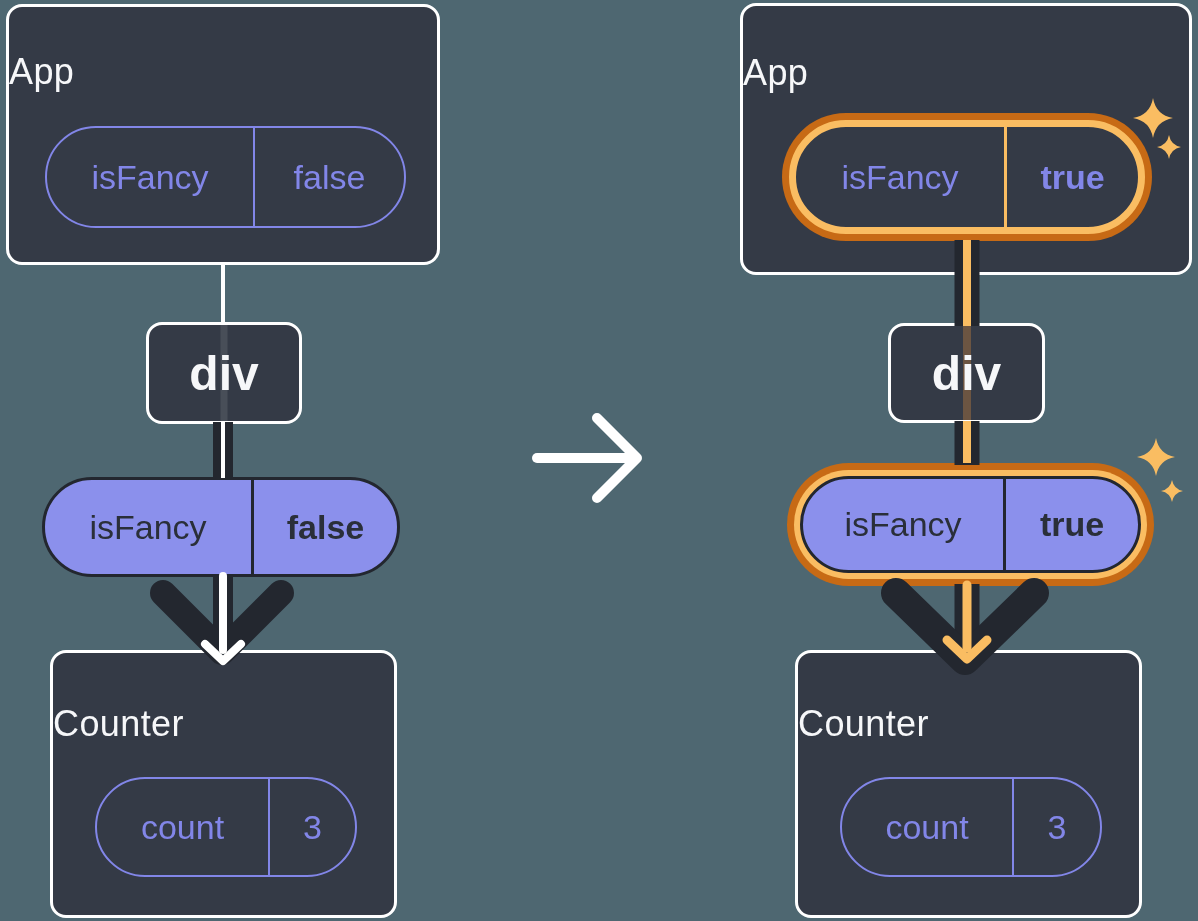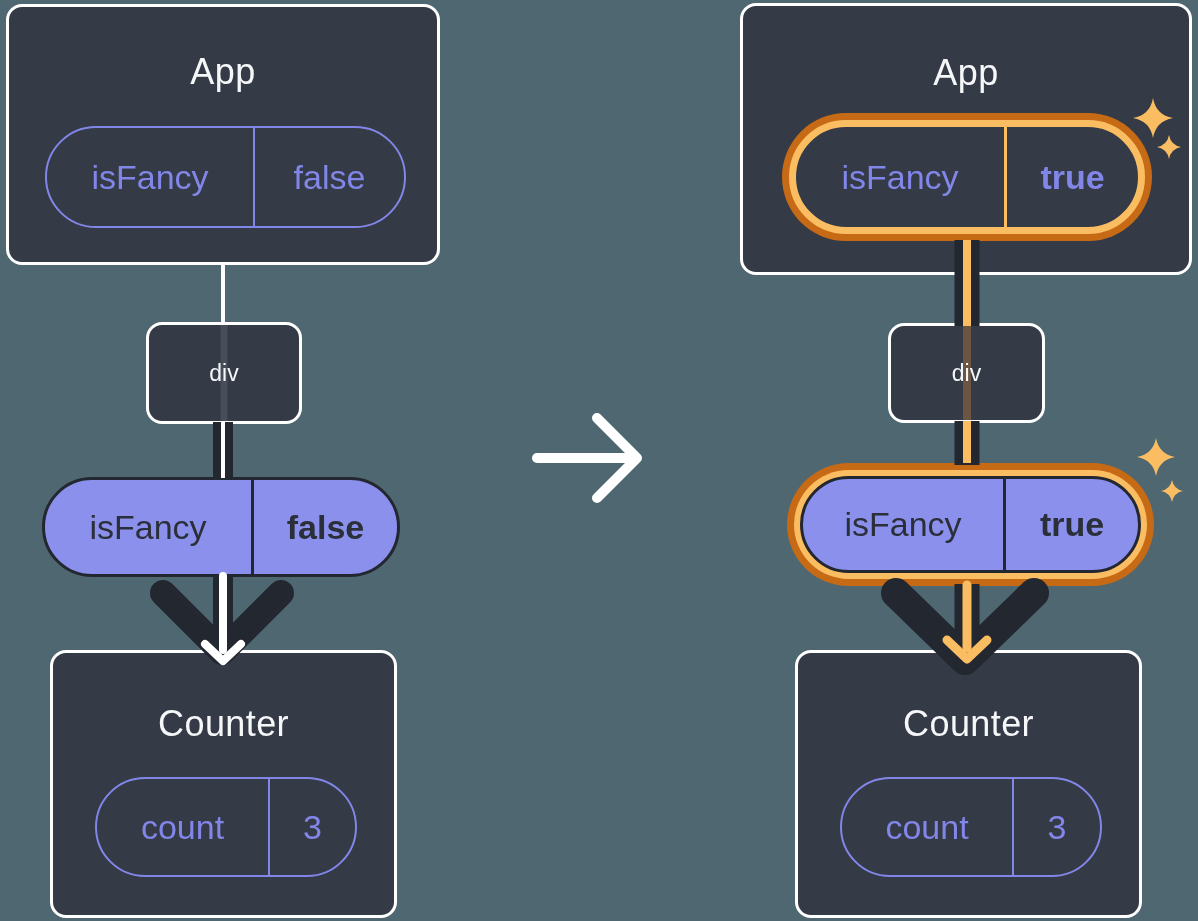--- a/index.html
+++ b/index.html
@@ -17,36 +17,35 @@
     position: absolute;
     background: #343A46;
     border: 3px solid #FFFFFF;
     border-radius: 16px;
     box-sizing: border-box;
     z-index: 2;
   }
   .box-title {
     position: absolute;
     left: 0; right: 0;
-    text-align: center;
     color: #F6F7F9;
     font-size: 36px;
     font-weight: 500;
     letter-spacing: 0.4px;
     z-index: 3;
   }
   .div-box {
     display: flex;
     align-items: center;
     justify-content: center;
   }
   .div-label {
     color: #F6F7F9;
-    font-size: 23px;
-    font-weight: 400;
+    font-size: 48px;
+    font-weight: 700;
     position: relative;
     z-index: 4;
   }
   .div-stripe {
     position: absolute;
     top: 0; bottom: 0;
     left: 50%;
     transform: translateX(-50%);
     z-index: 1;
   }

